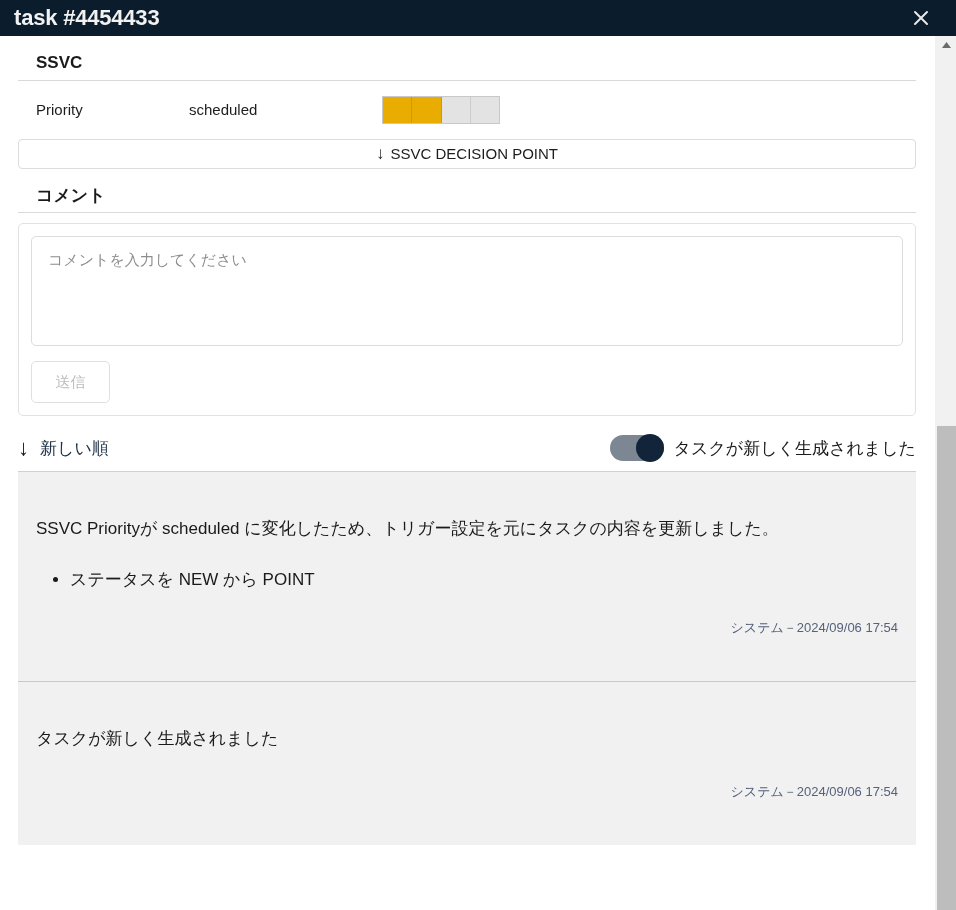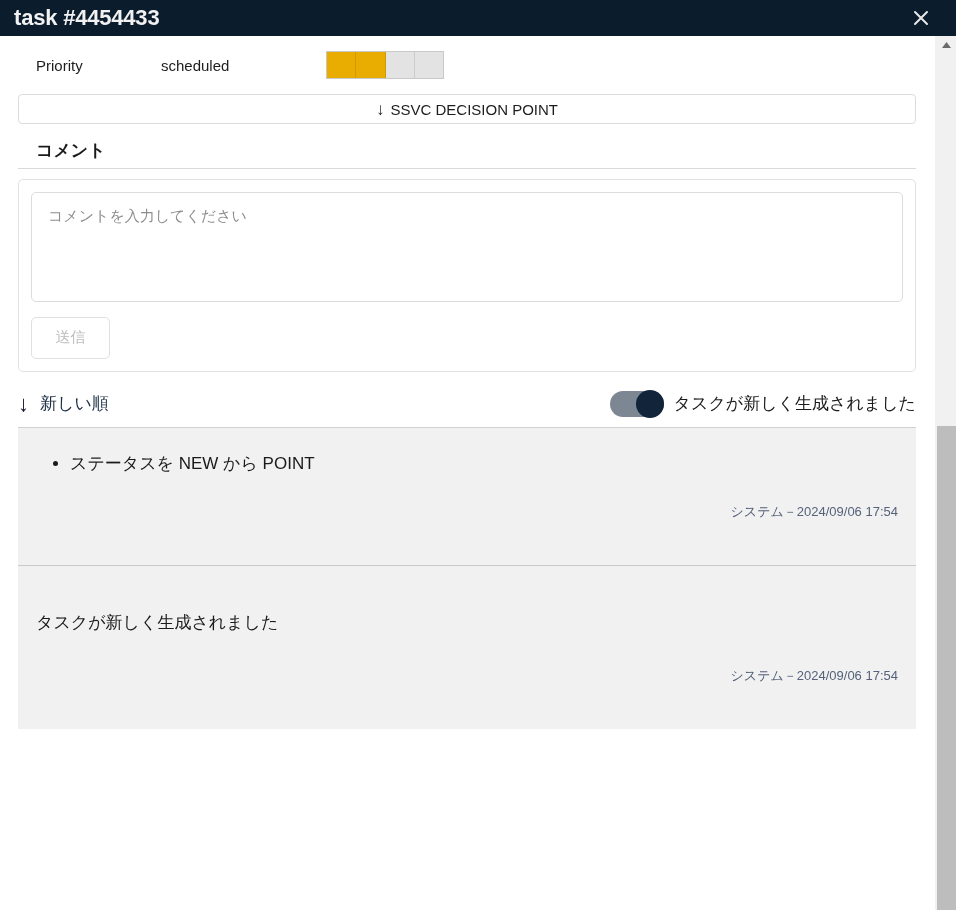--- a/index.html
+++ b/index.html
@@ -67,20 +67,21 @@
     background: #d9d9d9;
     margin: 0 0 0 0;
   }
 
   
   .ssvc-row {
     display: flex;
     align-items: center;
     height: 58px;
     padding-left: 18px;
+    gap: 28px;
   }
   .ssvc-label {
     font-size: 15px;
     color: #1d1d1d;
     width: 125px;
     flex: none;
   }
   .ssvc-desc {
     font-size: 15px;
     color: #1d1d1d;
@@ -278,20 +279,24 @@
     <div class="titlebar-title">task #4454433</div>
     <div class="close-btn">
       <svg width="20" height="20" viewBox="0 0 20 20" aria-hidden="true">
         <path d="M4 4 L16 16 M16 4 L4 16" stroke="#e8e8e8" stroke-width="2" stroke-linecap="round"></path>
       </svg>
     </div>
   </div>
 
   <div class="content">
 
+    <div class="section">
+      <div class="section-title">SSVC</div>
+      <div class="section-rule"></div>
+    </div>
 
     <div class="section">
       <div class="ssvc-row">
         <div class="ssvc-label">Priority</div>
         <div class="ssvc-value">scheduled</div>
         <div class="ssvc-meter">
           <div class="seg on"></div>
           <div class="seg on"></div>
           <div class="seg off"></div>
           <div class="seg off"></div>
@@ -323,20 +328,21 @@
         <span class="switch">
           <span class="knob"></span>
         </span>
         <span class="toggle-label">タスクが新しく生成されました</span>
       </div>
     </div>
 
     <div class="history">
 
       <div class="history-entry">
+        <div class="entry-body">SSVC Priorityが scheduled に変化したため、トリガー設定を元にタスクの内容を更新しました。</div>
         <ul class="entry-bullets">
           <li>ステータスを NEW から POINT</li>
         </ul>
         <div class="entry-meta">システム－2024/09/06 17:54</div>
       </div>
 
       <div class="history-entry">
         <div class="entry-body">タスクが新しく生成されました</div>
         <div class="entry-meta tight">システム－2024/09/06 17:54</div>
       </div>

